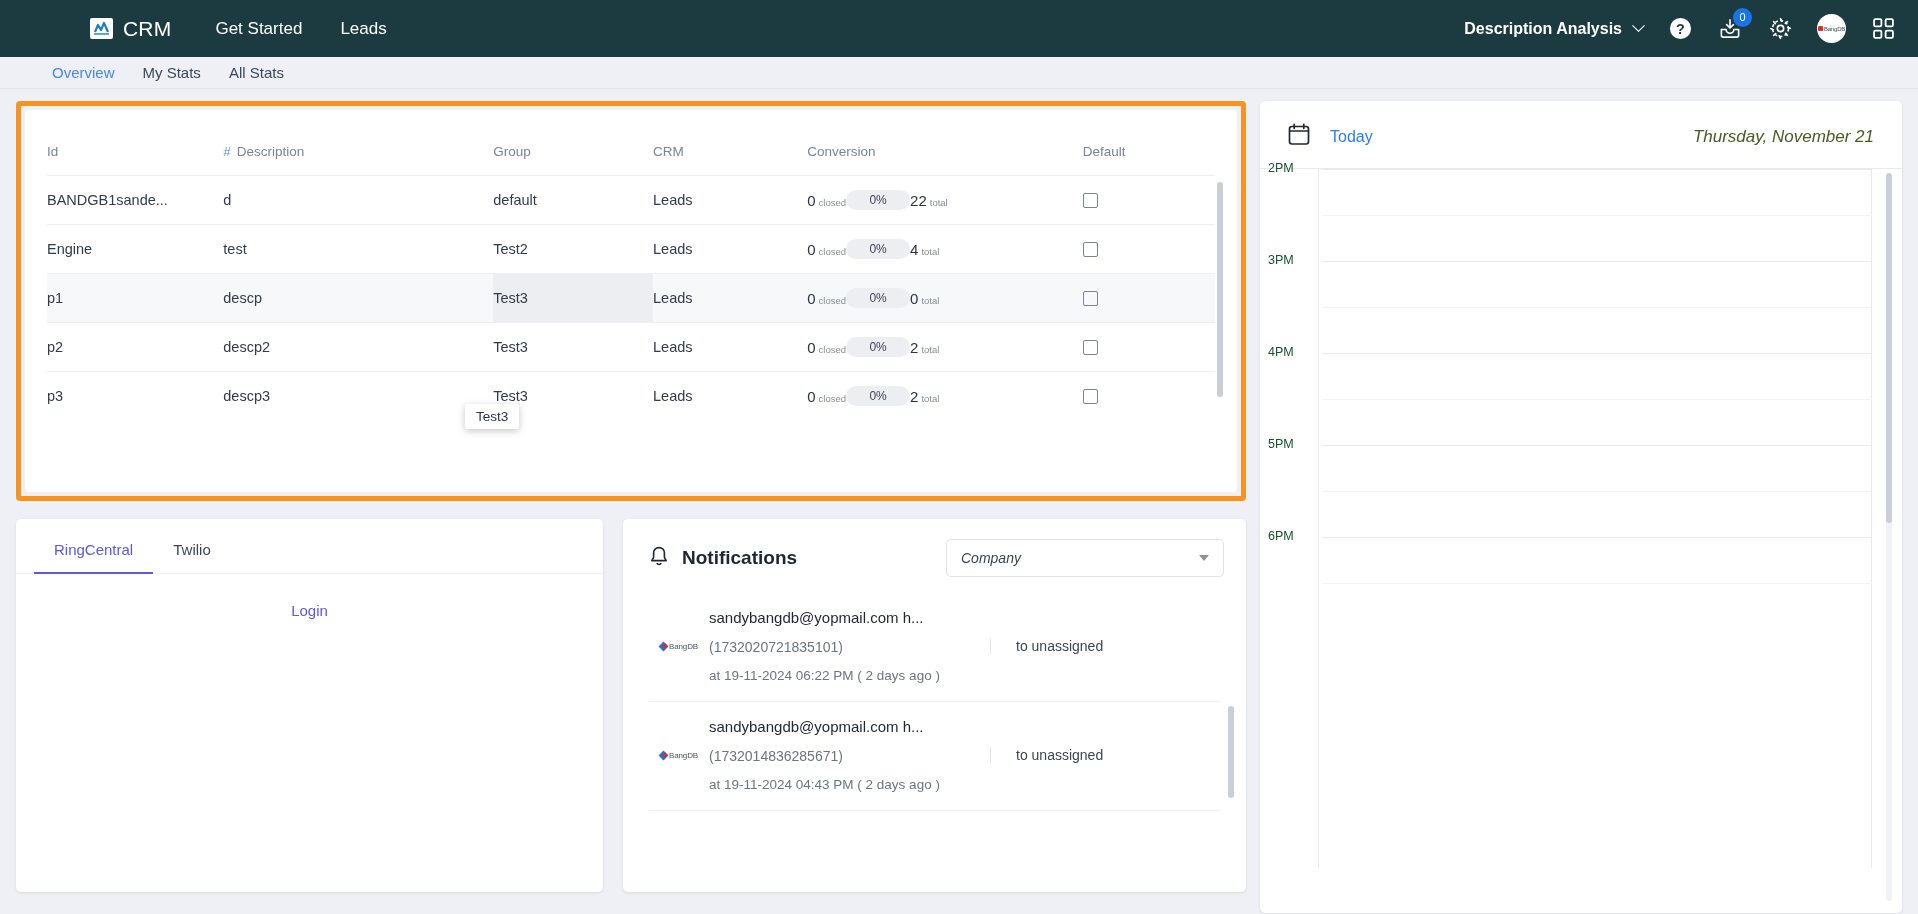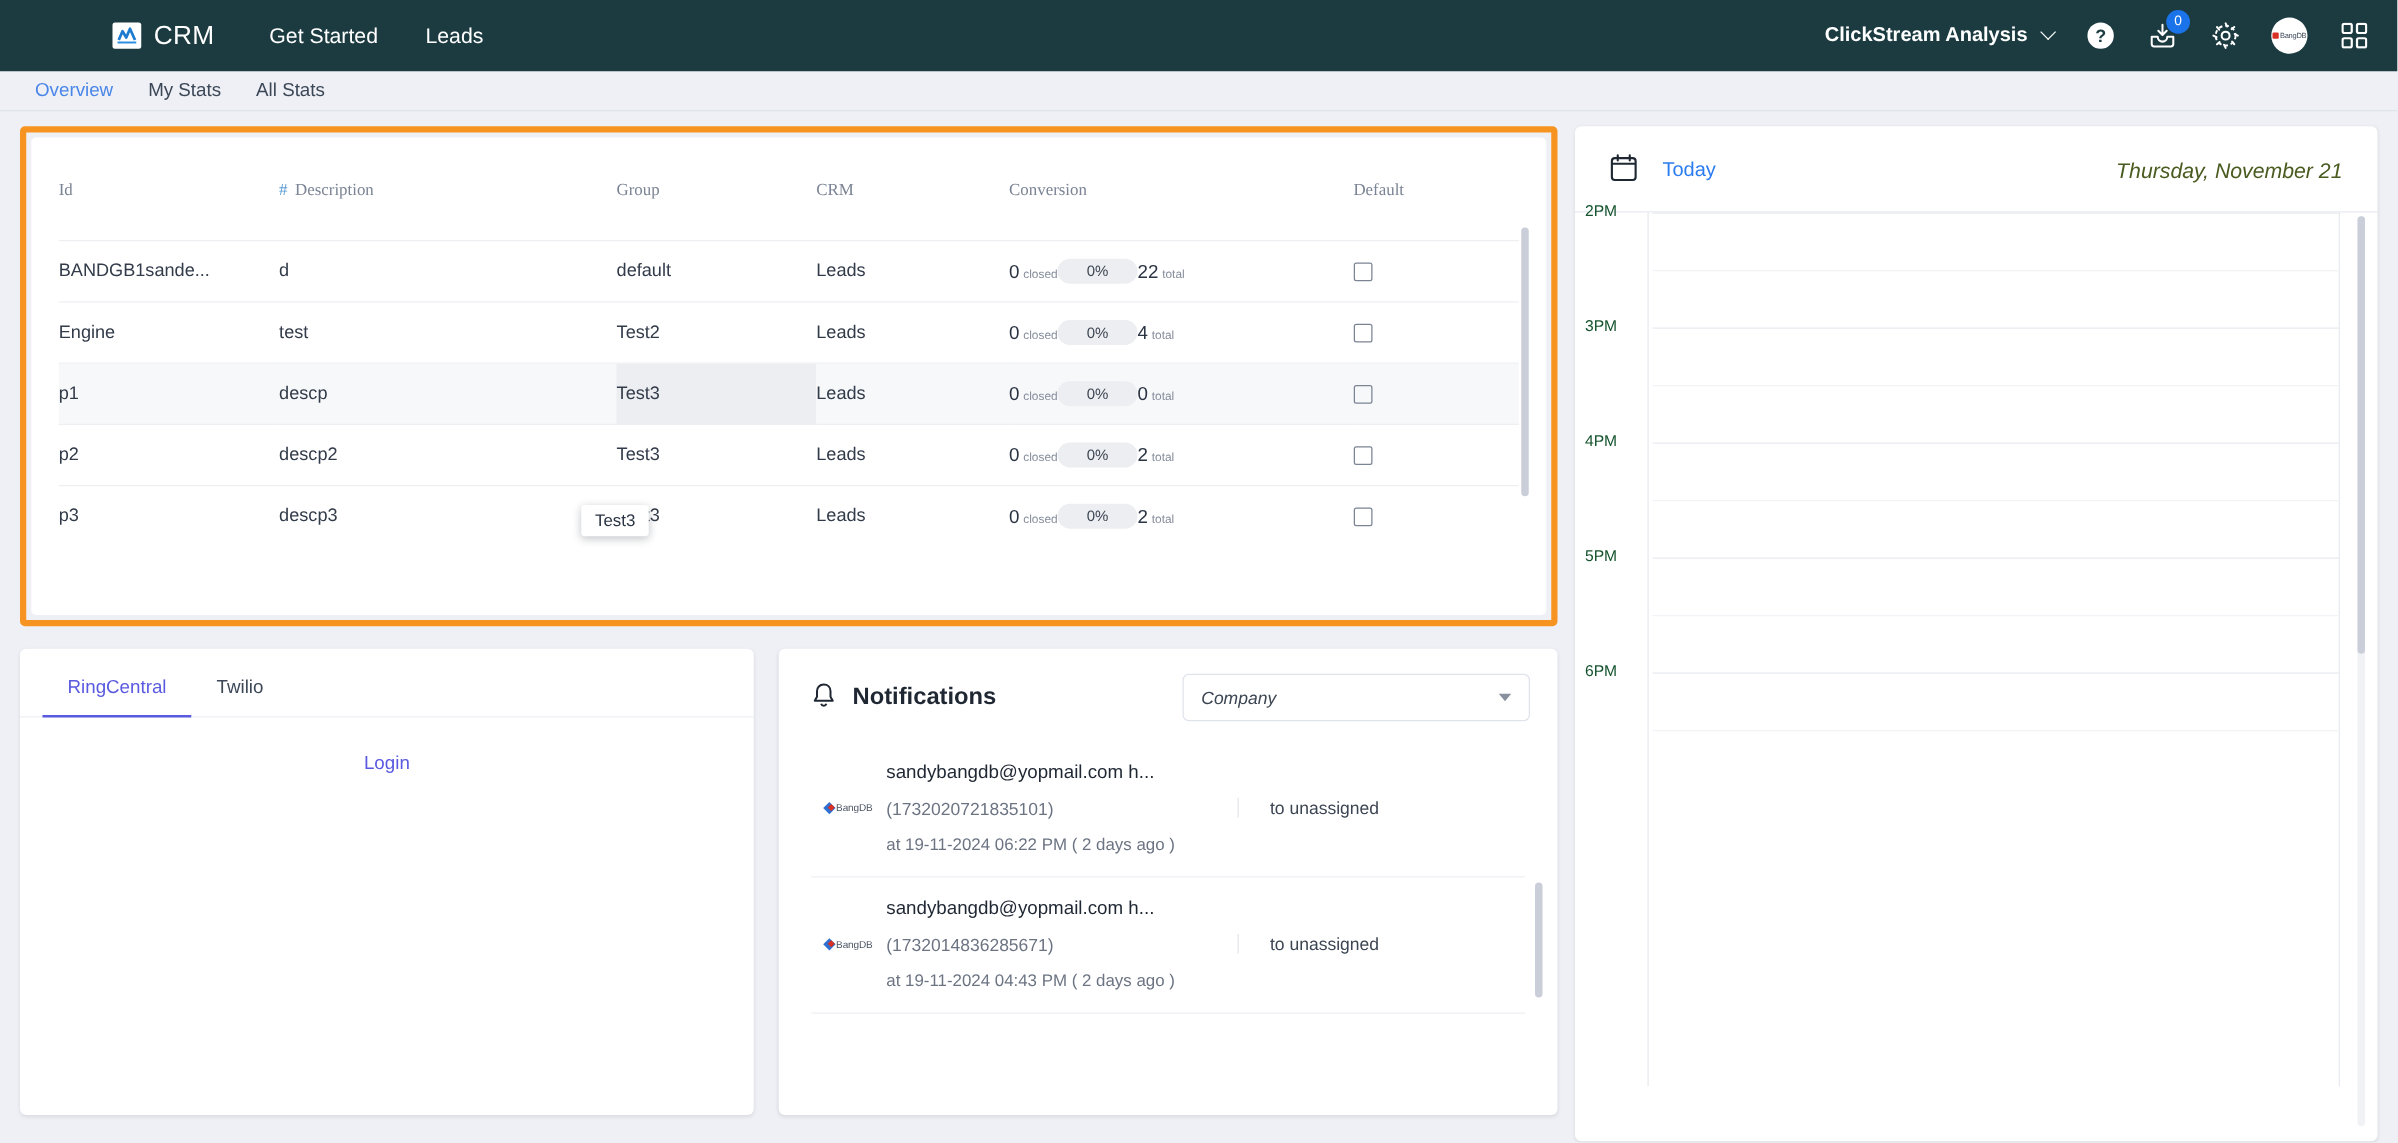--- a/index.html
+++ b/index.html
@@ -47,21 +47,21 @@
     overflow: hidden; cursor: pointer;
   }
   .avatar-text { font-size: 6px; color: #3f4a59; letter-spacing: -.2px; }
   .avatar-dot { width: 5px; height: 5px; background: #d93025; border-radius: 1px; margin-right: 1px; }
 
   
   .subnav {
     height: 32px;
     background: #eef0f5;
     display: flex; align-items: center; gap: 28px;
-    padding: 0 28px;
+    padding: 0 52px;
     border-bottom: 1px solid #dfe3ea;
   }
   .subnav-item { font-size: 15px; color: #3c4858; cursor: pointer; }
   .subnav-item.active { color: #4a86e8; }
 
   
   .page { display: flex; padding: 12px 16px 0 16px; gap: 14px; height: calc(914px - 57px - 33px); }
   .left-col { flex: 0 0 1230px; display: flex; flex-direction: column; gap: 18px; }
   .right-col { flex: 1; }
 
@@ -89,22 +89,21 @@
   .search-box input {
     border: none; outline: none; width: 100%;
     font-family: "Liberation Sans", sans-serif; font-size: 14.5px; color: #2b3443;
     background: transparent;
   }
   .search-box input::placeholder { color: #a9afbb; }
 
   table.companies { width: 100%; border-collapse: collapse; table-layout: fixed; margin-top: 8px; }
   table.companies th {
     text-align: left; font-size: 13.5px; font-weight: normal; color: #7b8494;
-    padding: 8px 0 32px 0;
-    font-family: Liberation Serif, serif;
+    padding: 8px 0 16px 0;
   }
   table.companies td { font-size: 14.5px; color: #323b49; padding: 0; height: 49px; border-top: 1px solid #edeff3; vertical-align: middle; }
   .col-id    { width: 160px; }
   .col-desc  { width: 245px; }
   .col-group { width: 145px; }
   .col-crm   { width: 140px; }
   .col-conv  { width: 250px; }
   .col-def   { width: 120px; }
   .hash { color: #5b9bd5; margin-right: 6px; }
   tr.row-hover td { background: #f7f8fa; }
@@ -204,21 +203,21 @@
     </span>
     <span class="brand-name">CRM</span>
   </div>
   <div class="nav-links">
     <span class="nav-link">Get Started</span>
     <span class="nav-link">Leads</span>
   </div>
 
   <div class="topbar-right">
     <div class="analysis-select">
-      <span>ClickStream Analysis</span>
+      <span>Description Analysis</span>
       <span class="chev"></span>
     </div>
     <div class="icon-btn">
       <svg width="23" height="23" viewBox="0 0 24 24">
         <circle cx="12" cy="12" r="11" fill="#ffffff"></circle>
         <text x="12" y="17.5" font-size="15" font-weight="bold" fill="#1b3b40" text-anchor="middle" font-family="Liberation Sans, sans-serif">?</text>
       </svg>
     </div>
     <div class="icon-btn">
       <svg width="24" height="23" viewBox="0 0 24 24">

